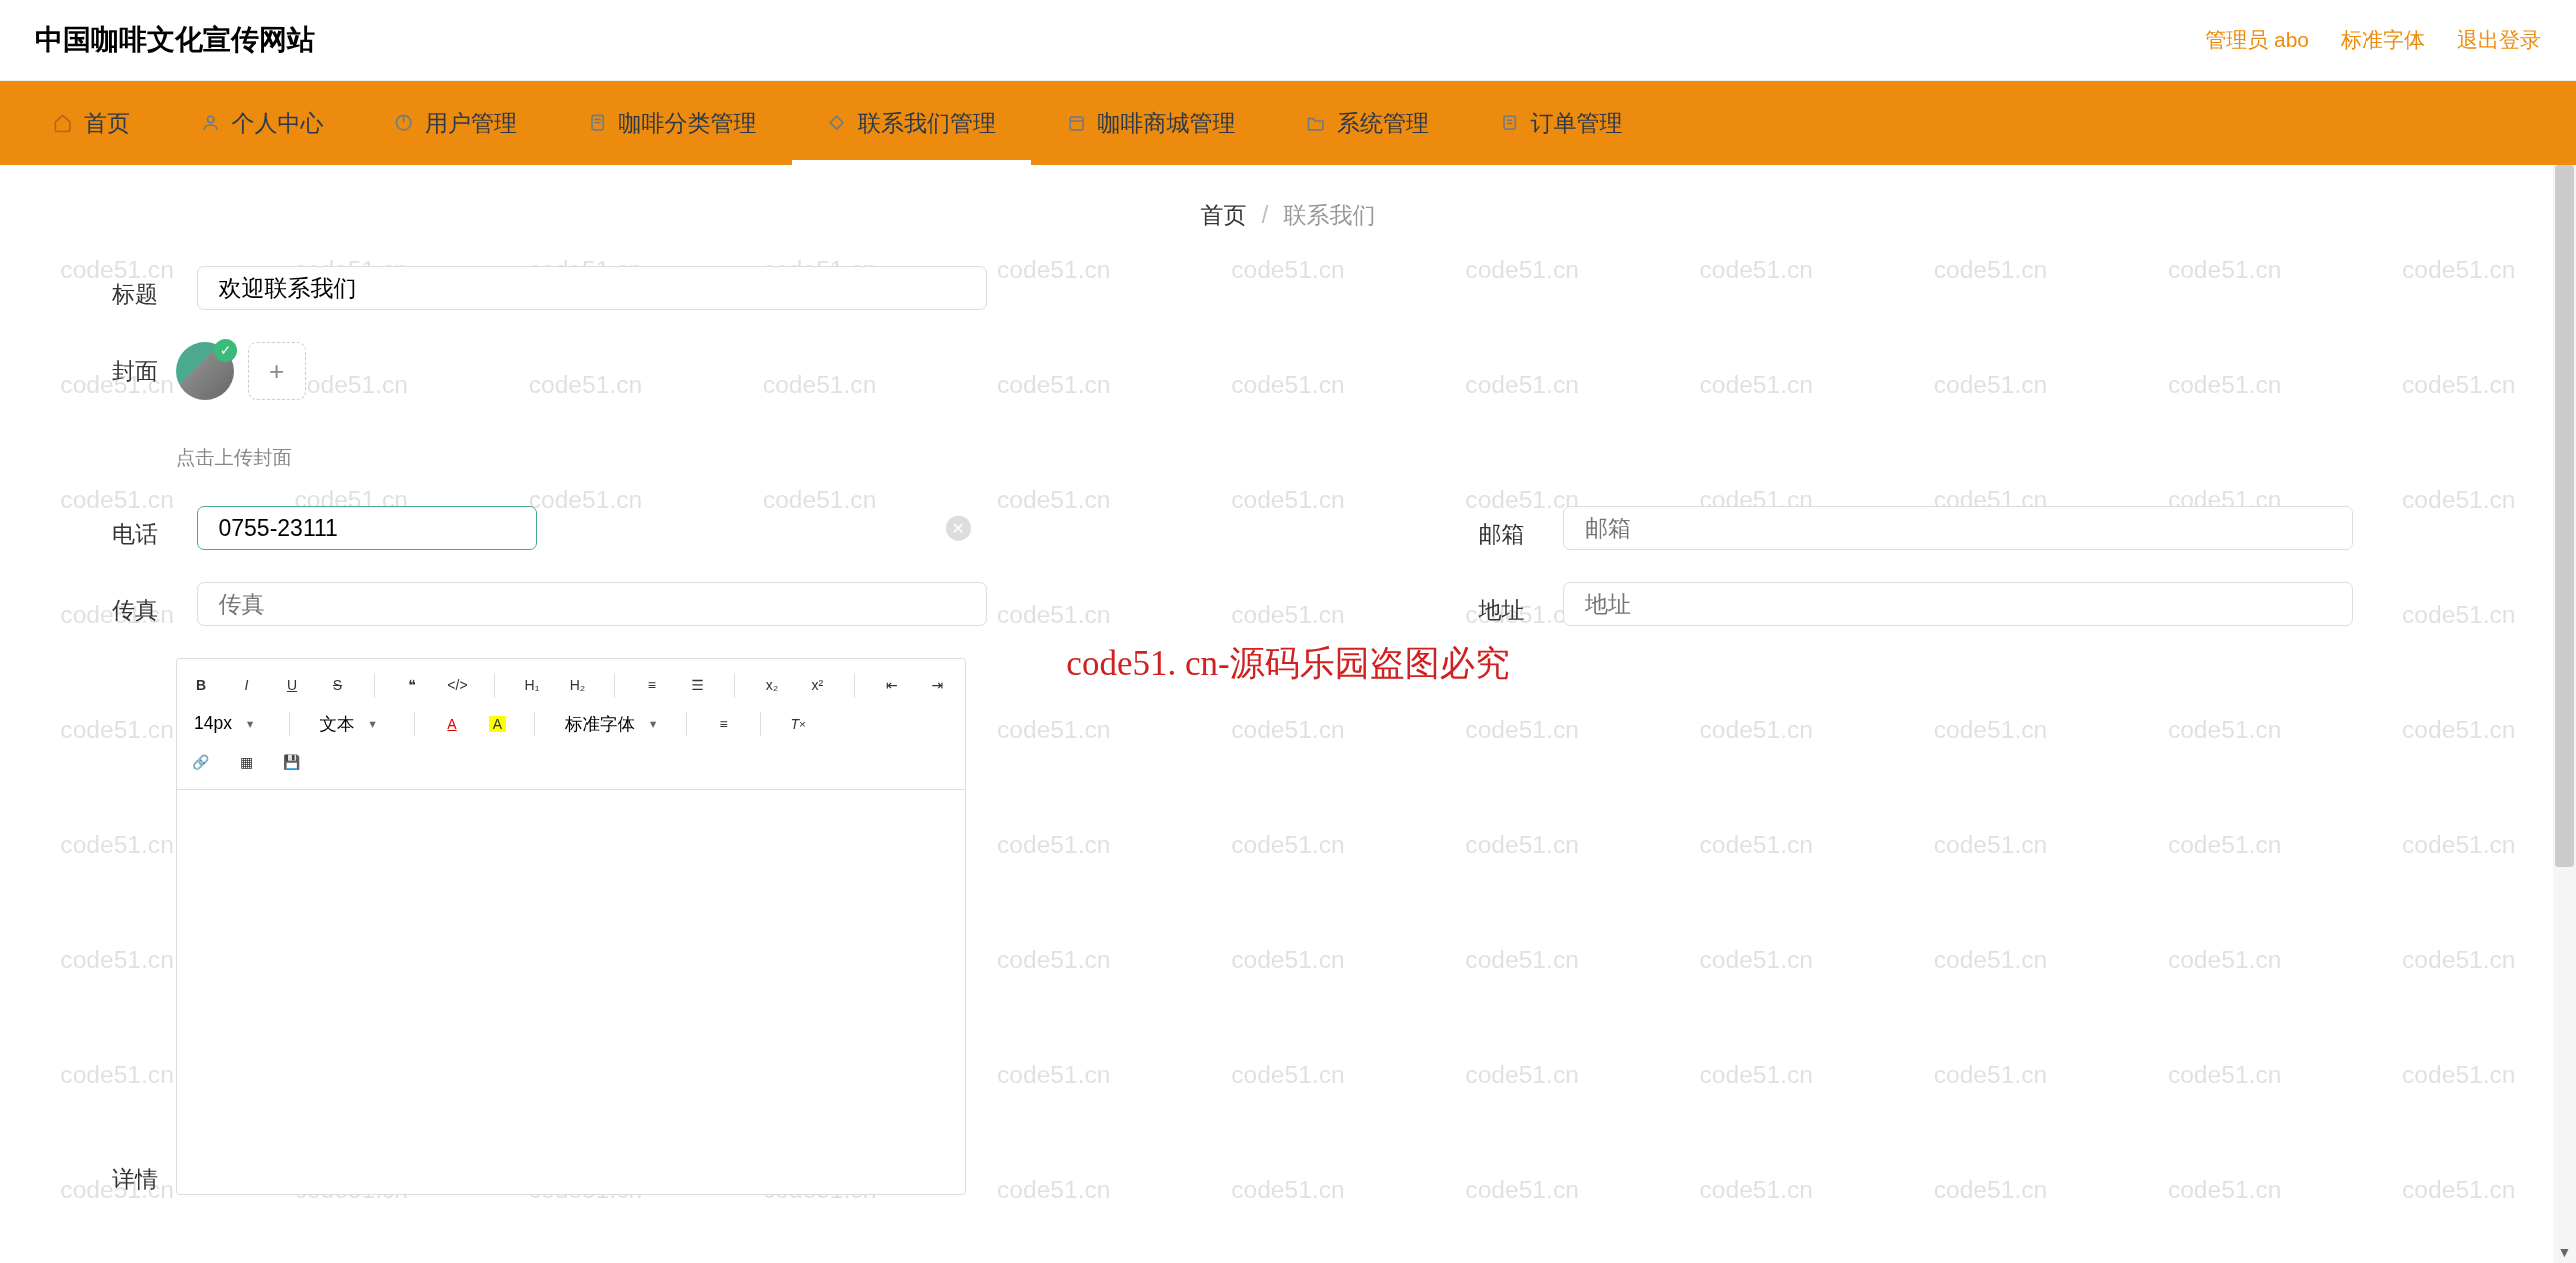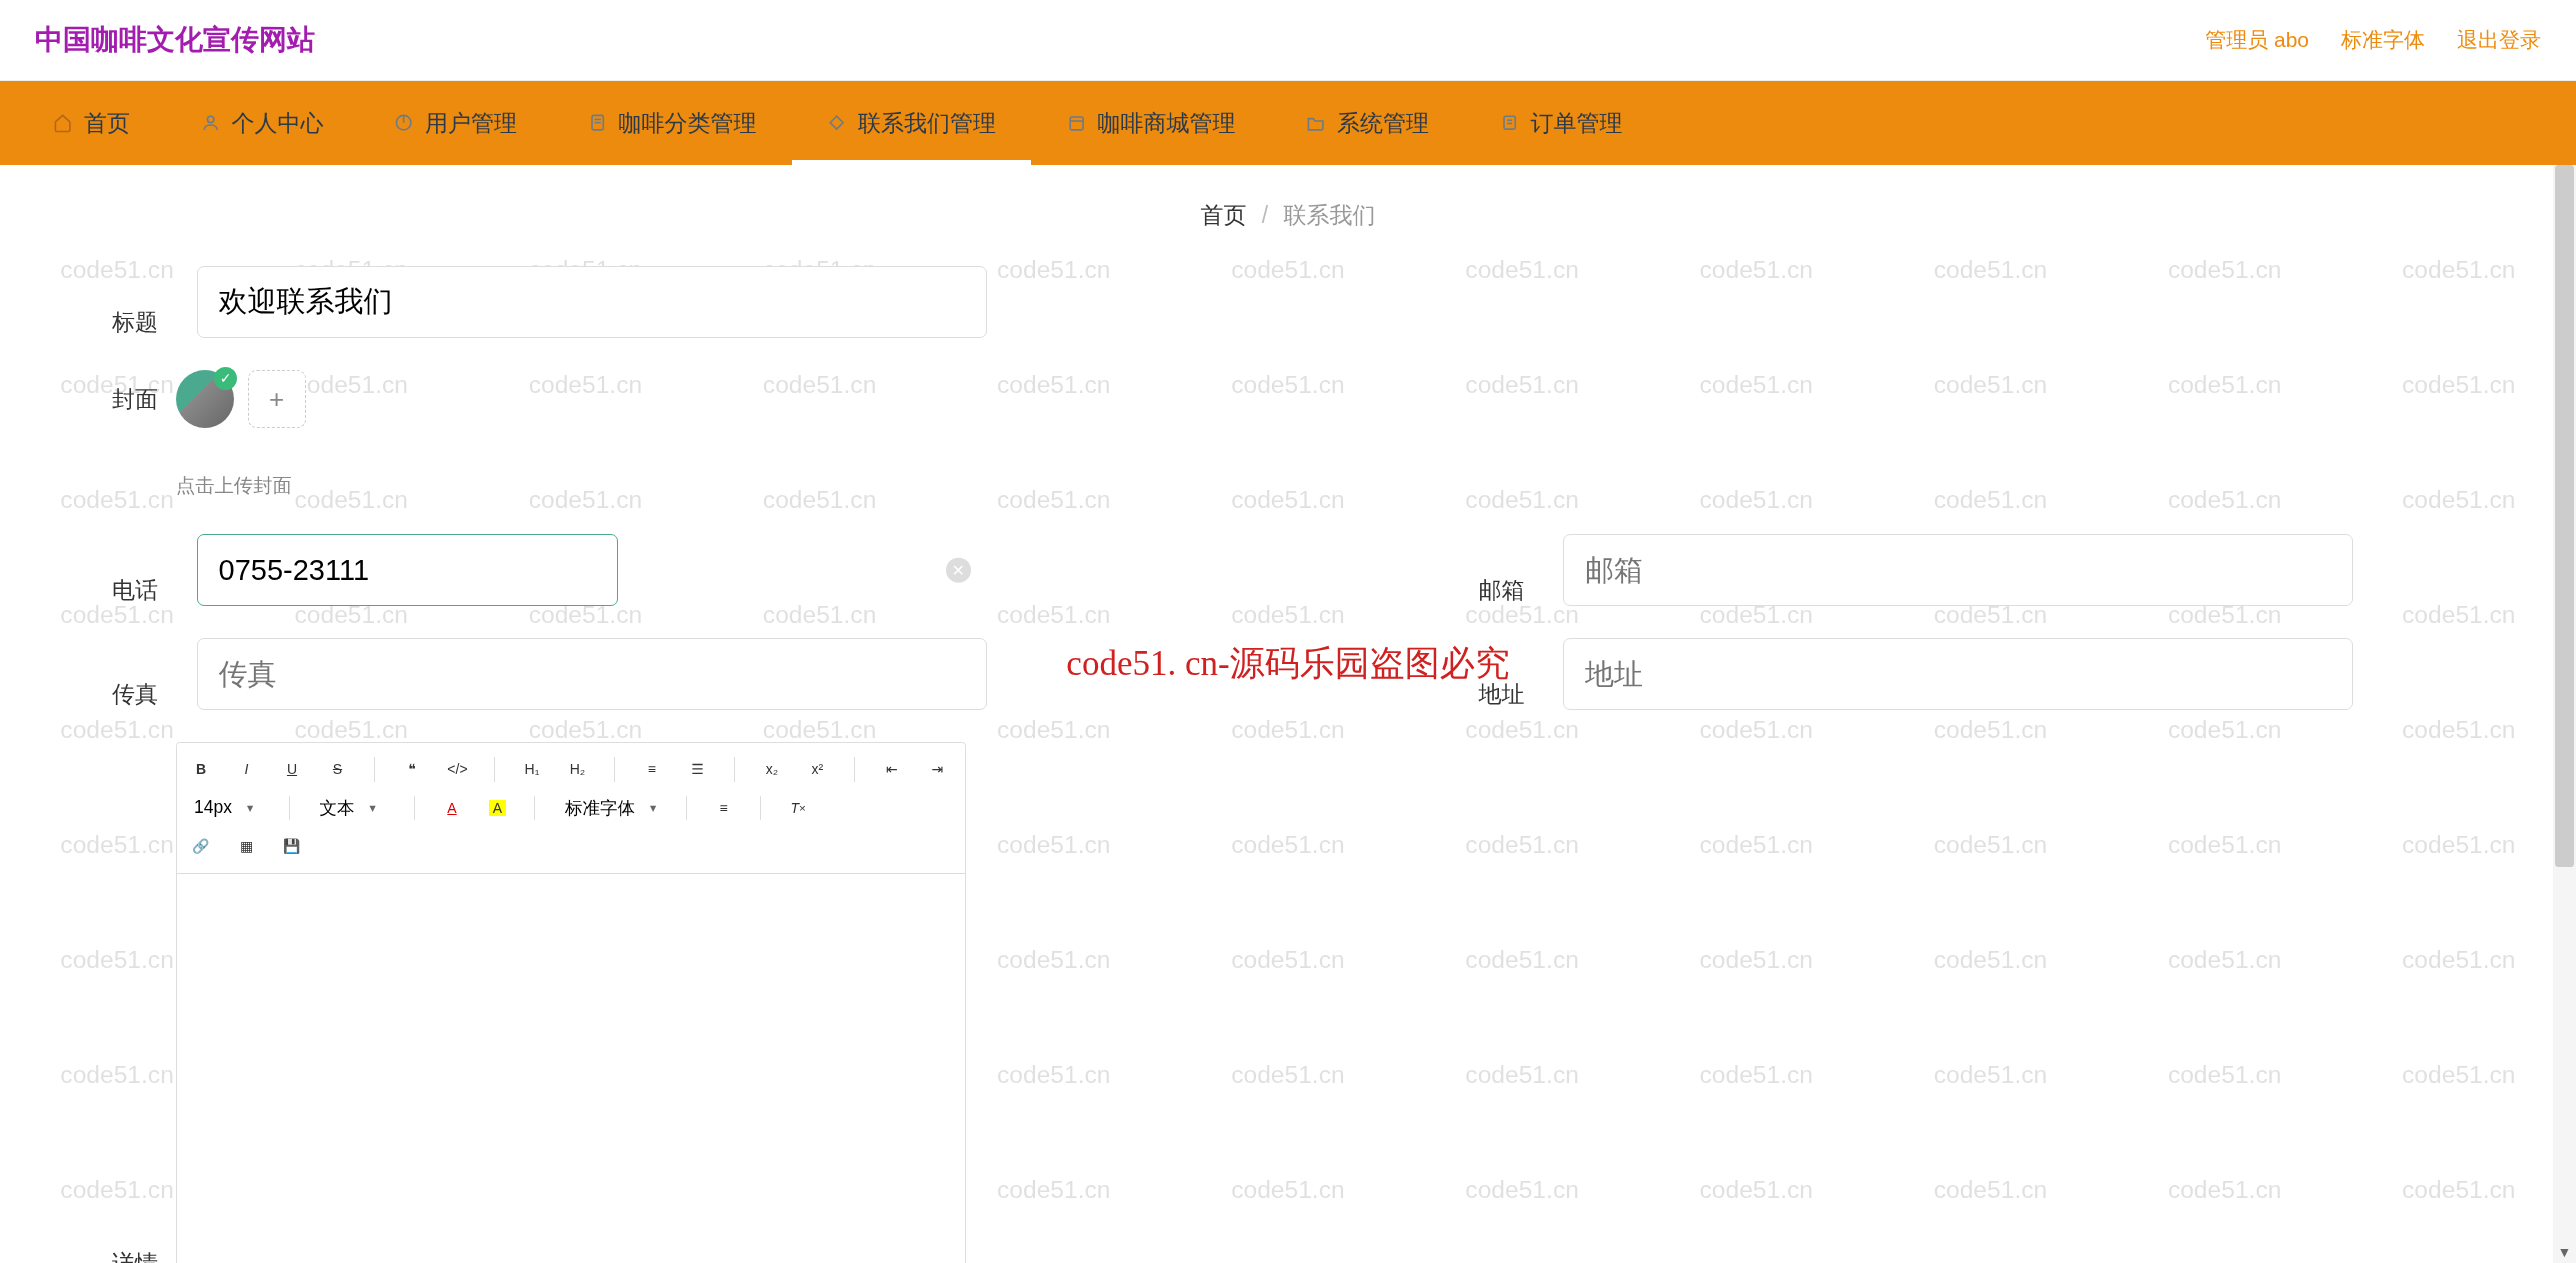--- a/index.html
+++ b/index.html
@@ -31,21 +31,21 @@
   height: 81px;
   display: flex;
   align-items: center;
   padding: 0 35px;
   border-bottom: 0.9px solid #eee;
   background: #fff;
 }
 .site-title {
   font-size: 28px;
   font-weight: bold;
-  color: #a21caf;
+  color: #000000;
 }
 .header-right {
   margin-left: auto;
   display: flex;
   gap: 32px;
   font-size: 21px;
   color: #ed8b0e;
 }
 .header-right span { cursor: pointer; }
 .nav-bar {
@@ -111,25 +111,25 @@
 }
 .form-label {
   width: 70px;
   font-size: 23px;
   color: #333;
   text-align: right;
   margin-right: 17.5px;
 }
 .form-input {
   flex: 1;
-  height: 72px;
+  height: 44px;
   border: 0.9px solid #ddd;
   border-radius: 7px;
   padding: 0 21px;
-  font-size: 29px;
+  font-size: 23px;
   outline: none;
   background: #fff;
   max-width: 790px;
 }
 .form-input.focused {
   border: 1.8px solid #4aa98e;
   position: relative;
 }
 .clear-btn {
   position: absolute;

